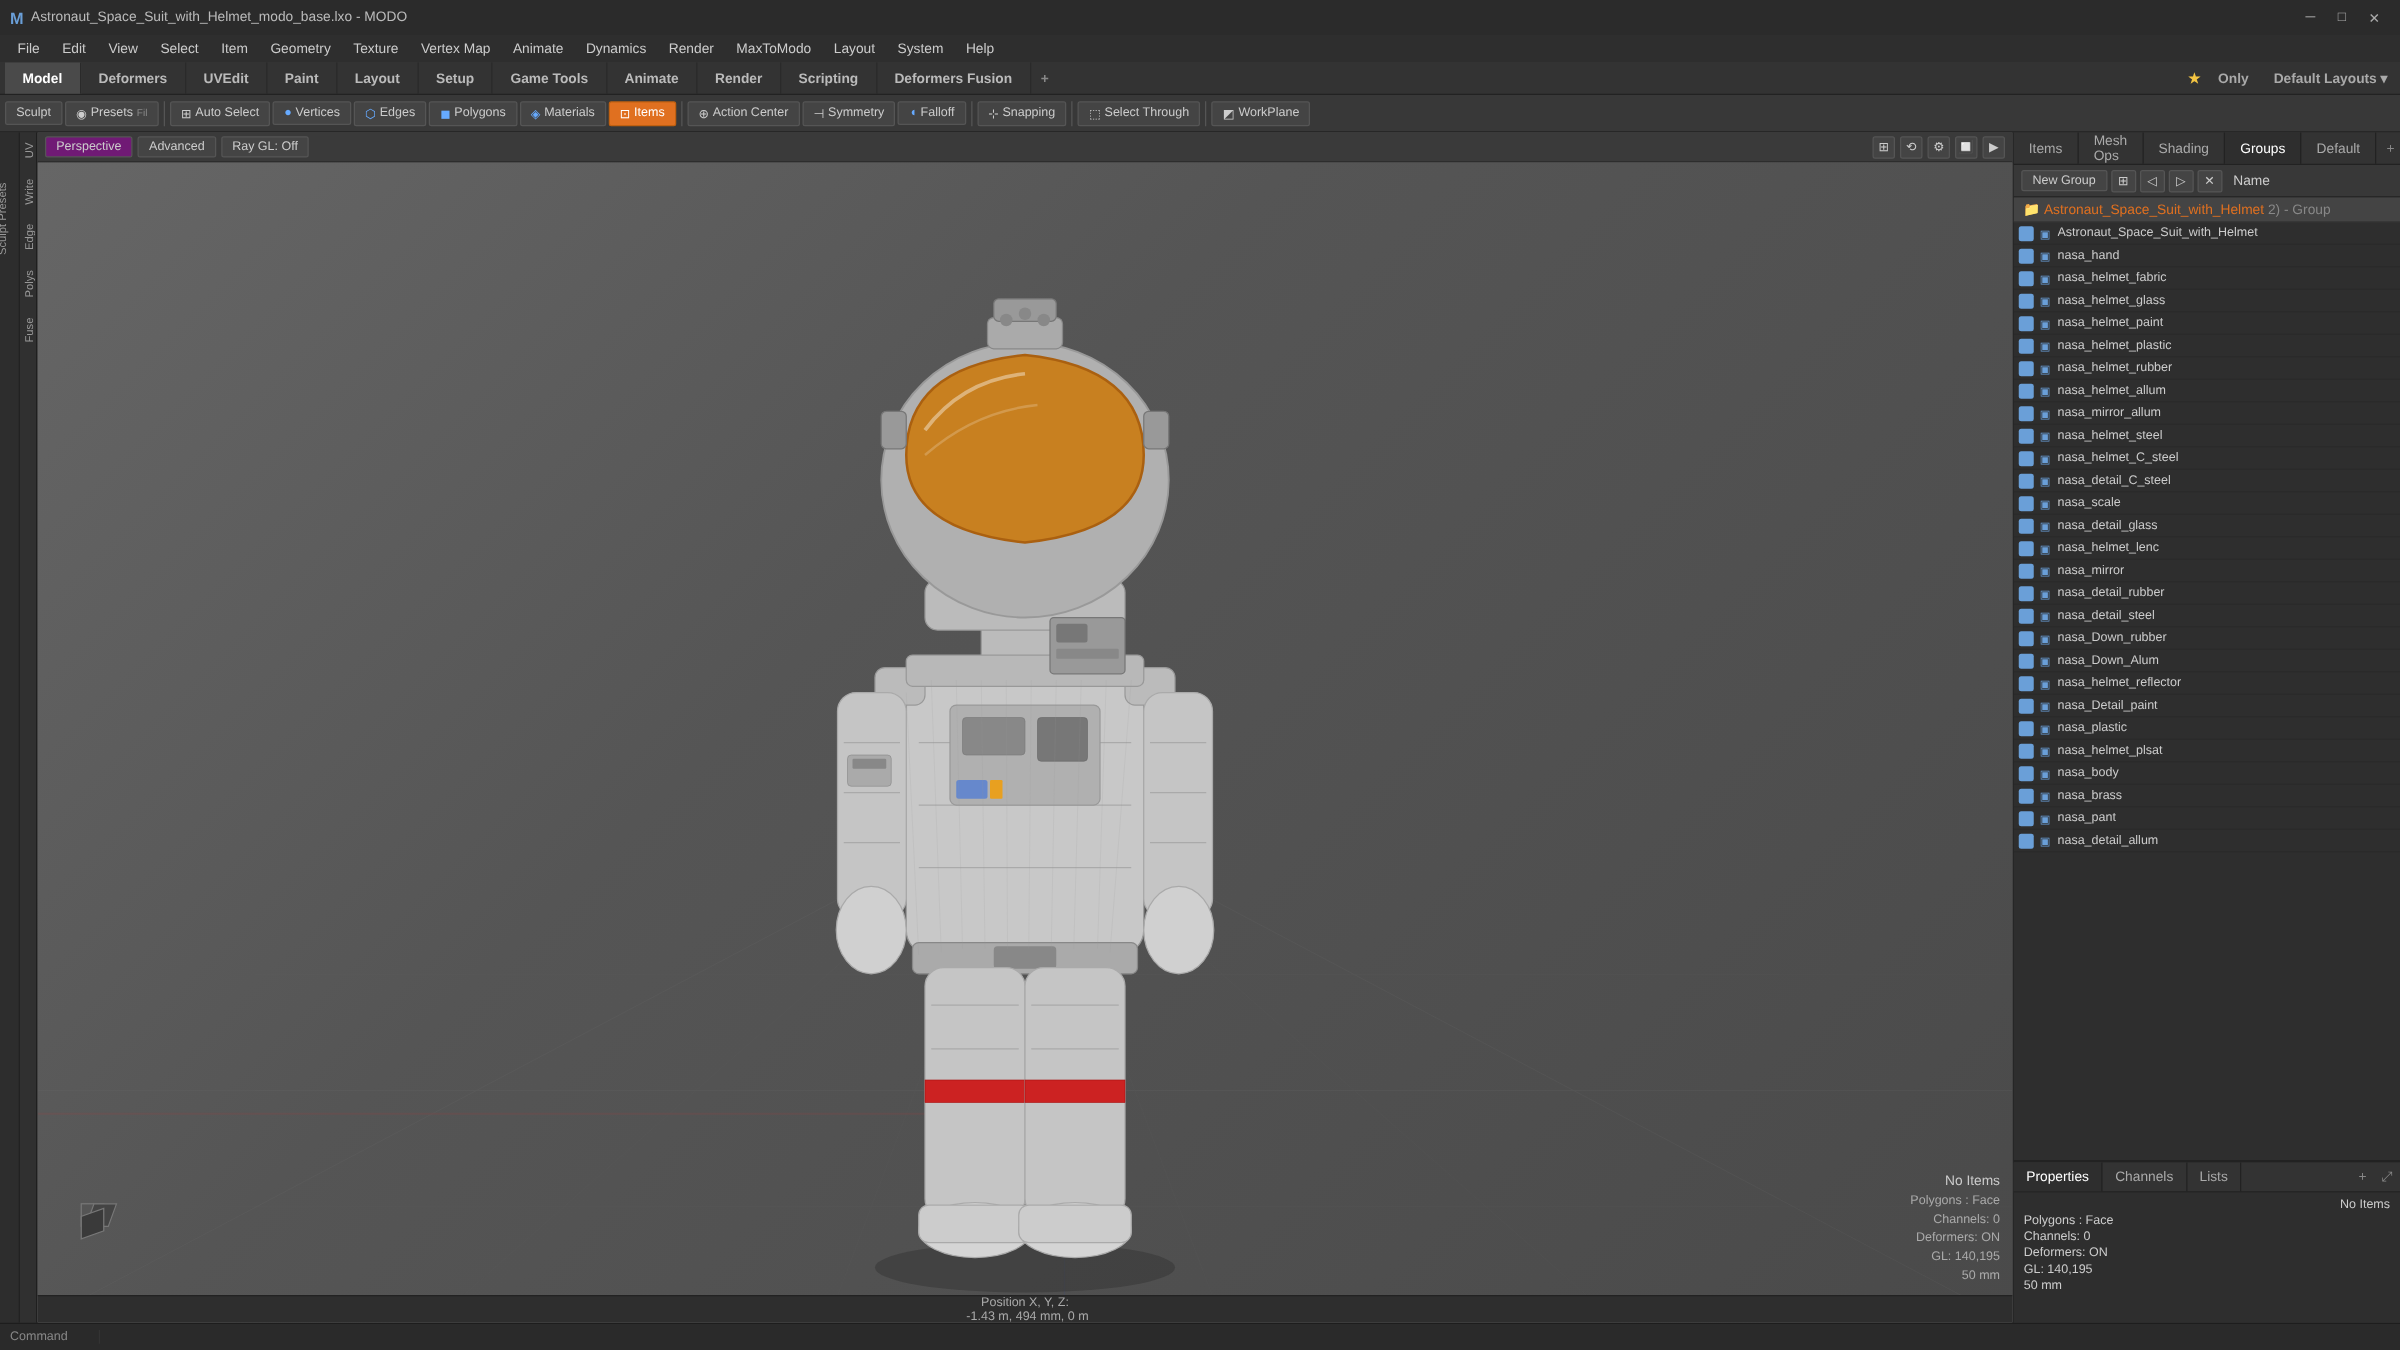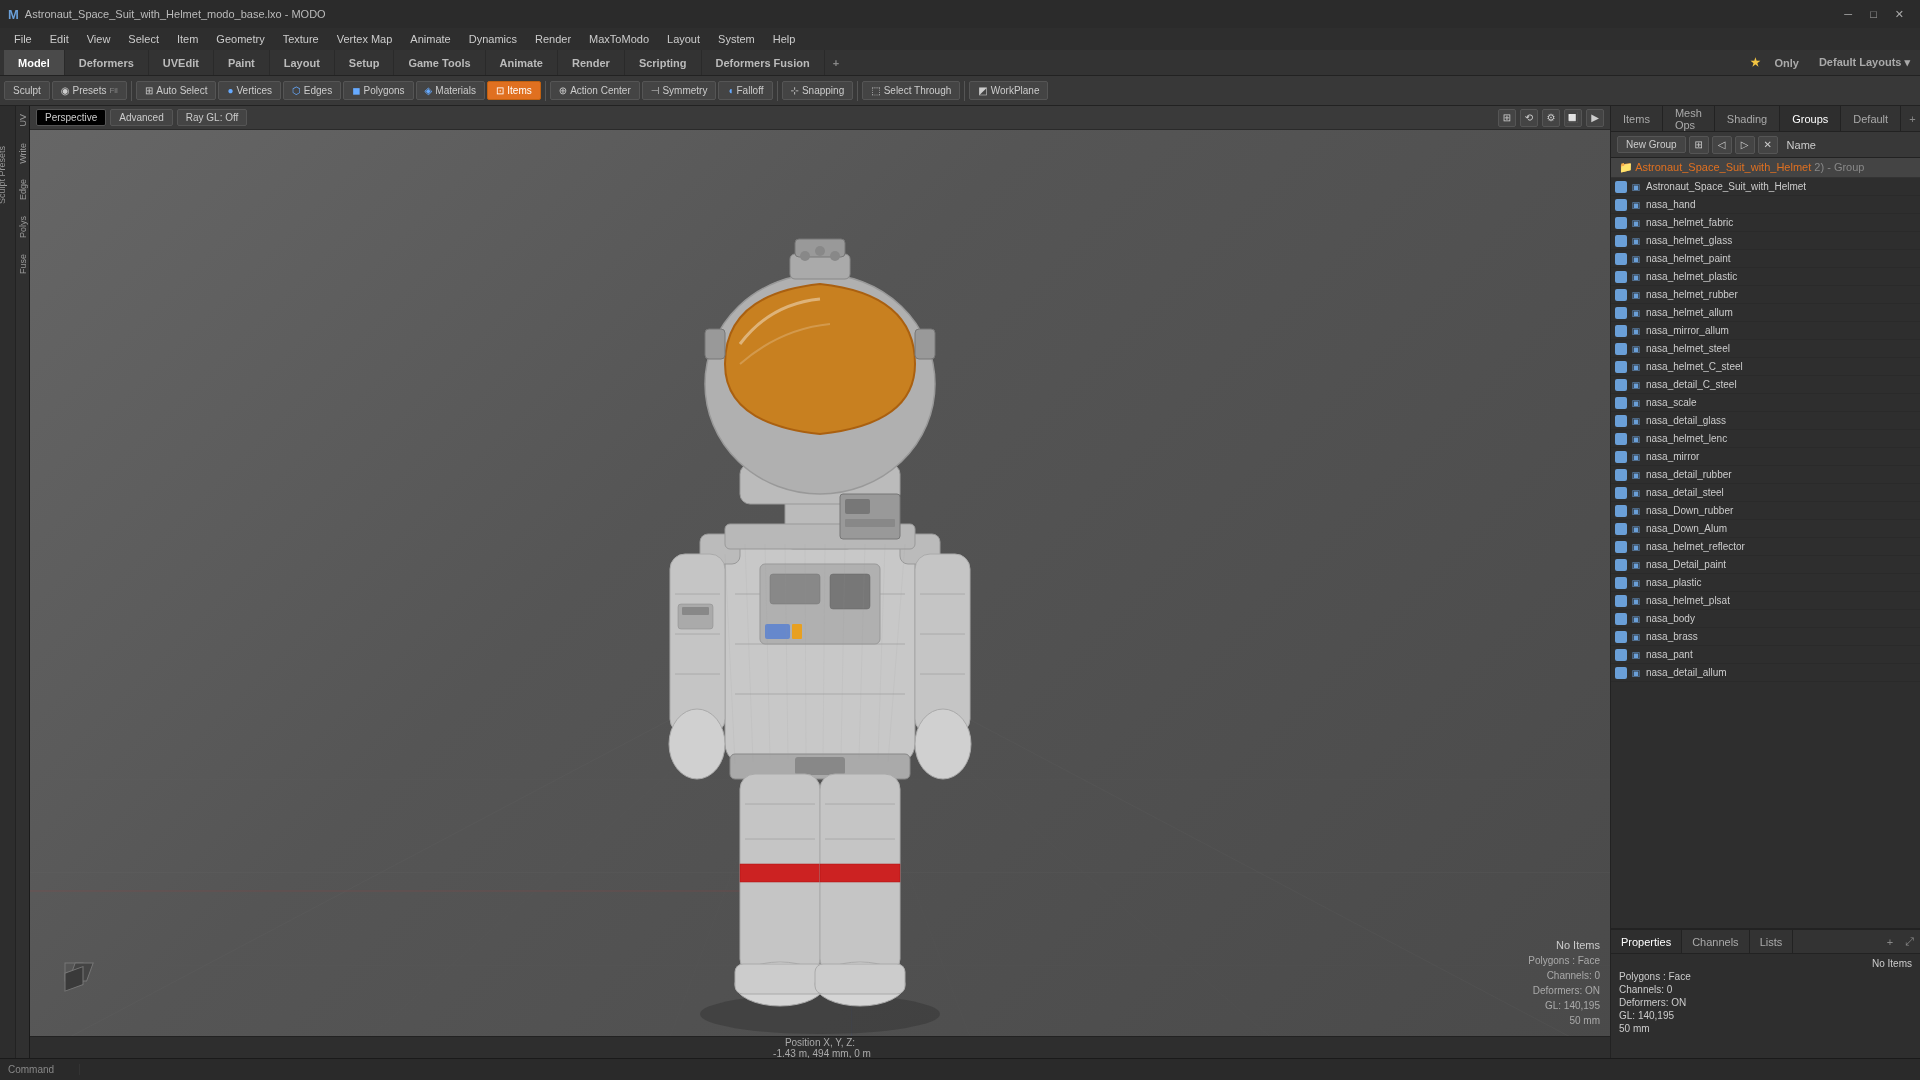--- a/index.html
+++ b/index.html
@@ -125,21 +125,21 @@
     }
     .vp-btn {
       padding: 2px 8px;
       background: #444;
       border: 1px solid #555;
       color: #ccc;
       font-size: 10px;
       cursor: pointer;
       border-radius: 2px;
     }
-    .vp-btn.active { background: #000000; }
+    .vp-btn.active { background: #701a75; }
     #viewport-icons-right {
       margin-left: auto;
       display: flex;
       gap: 4px;
       align-items: center;
     }
     .vp-icon-btn {
       width: 18px; height: 18px;
       background: #444;
       border: 1px solid #555;

